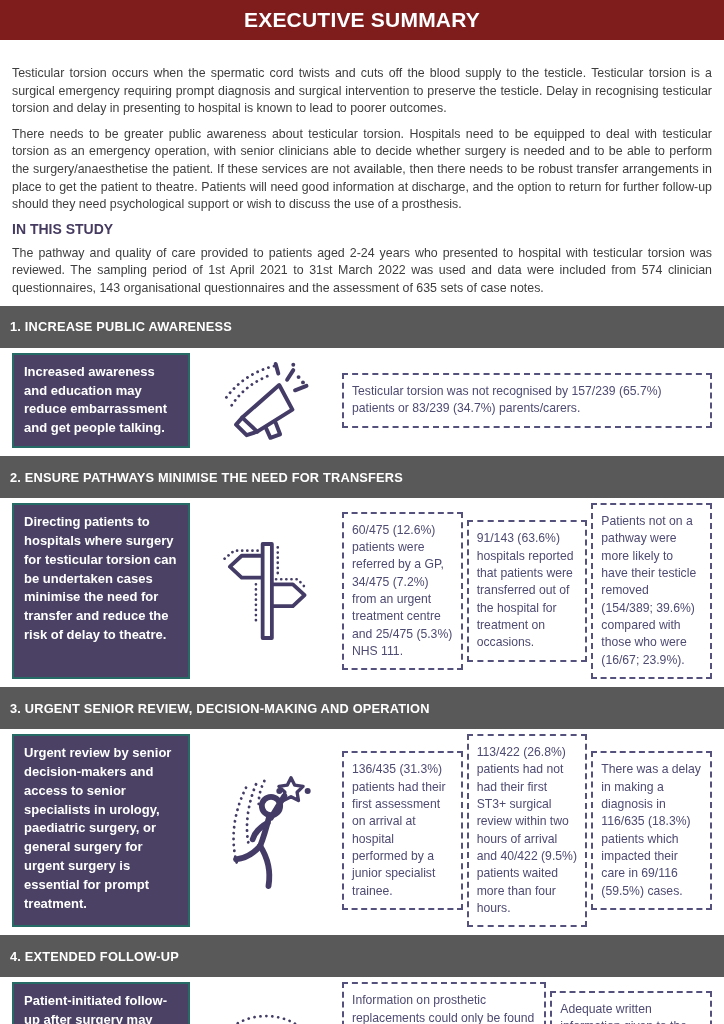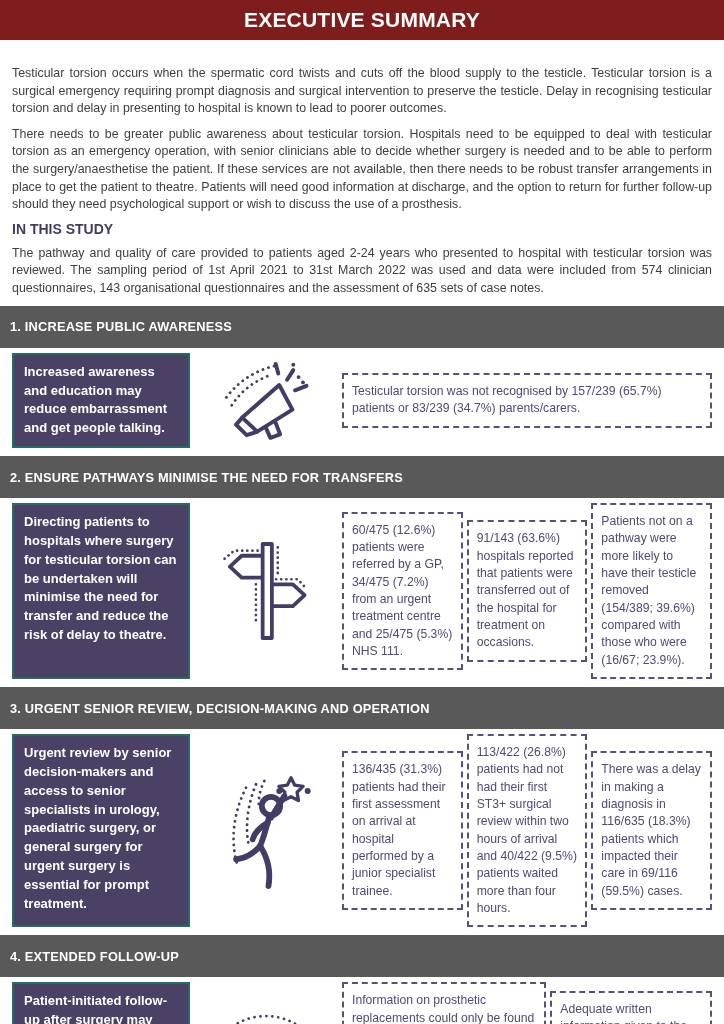--- a/index.html
+++ b/index.html
@@ -119,21 +119,21 @@
     </div>
   </div>
 </section>
 
 <section>
   <div class="topic-bar">
     <span>2. ENSURE PATHWAYS MINIMISE THE NEED FOR TRANSFERS</span>
   </div>
   <div class="topic-row">
     <div class="key-box">
-      <span>Directing patients to hospitals where surgery for testicular torsion can be undertaken will minimise the need for transfer and reduce the risk of delay to theatre.</span>
+      <span>Directing patients to hospitals where surgery for testicular torsion can be undertaken cases minimise the need for transfer and reduce the risk of delay to theatre.</span>
     </div>
     <div class="icon-cell">
       <svg viewBox="0 0 112 132" width="94" height="112" aria-hidden="true">
         <g fill="none" stroke="#443c66" stroke-width="4.5" stroke-linejoin="round">
           <path d="M52 10 h11 v112 h-11 z"></path>
           <path d="M52 24 H27 L13 37 L27 50 H52"></path>
           <path d="M63 58 H88 L102 71 L88 84 H63"></path>
         </g>
         <g fill="none" stroke="#443c66" stroke-width="3.2" stroke-dasharray="0.1 6" stroke-linecap="round">
           <path d="M46 18 H18 L6 28"></path>

